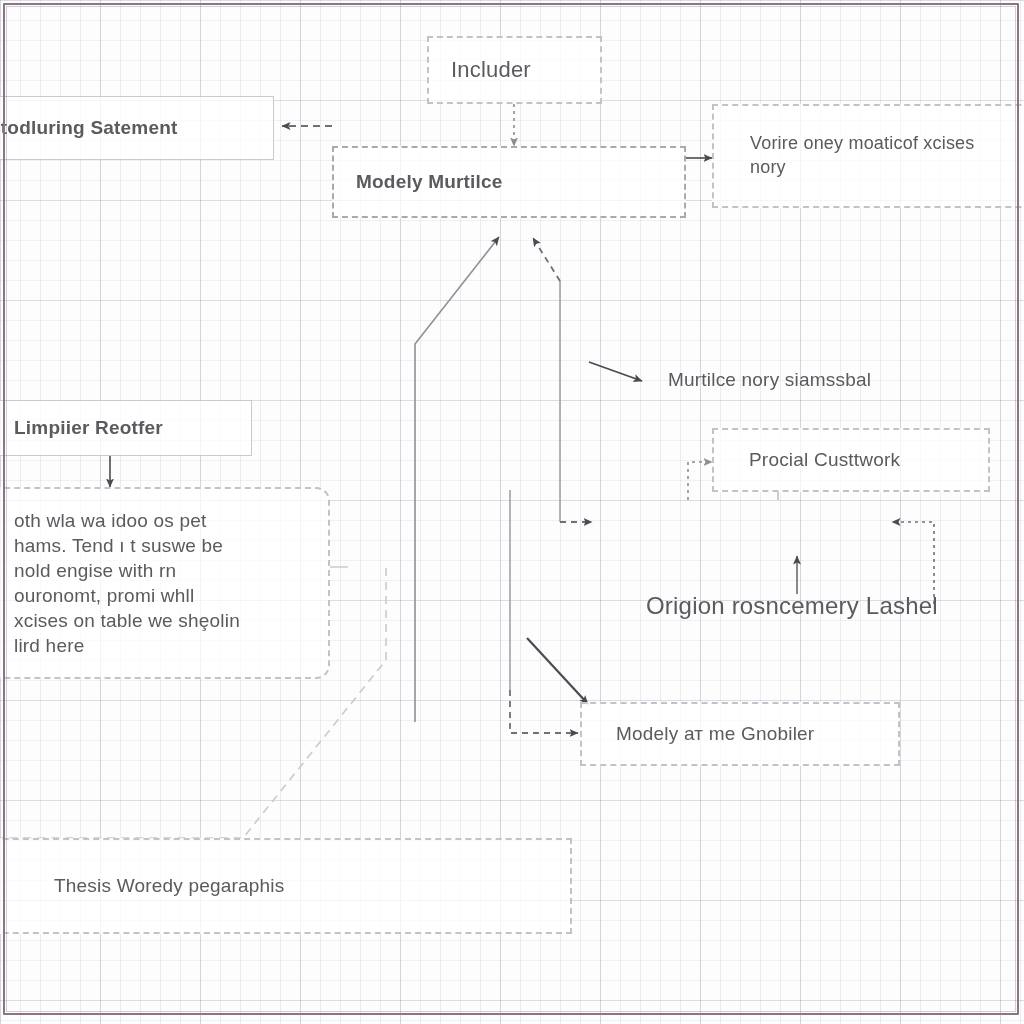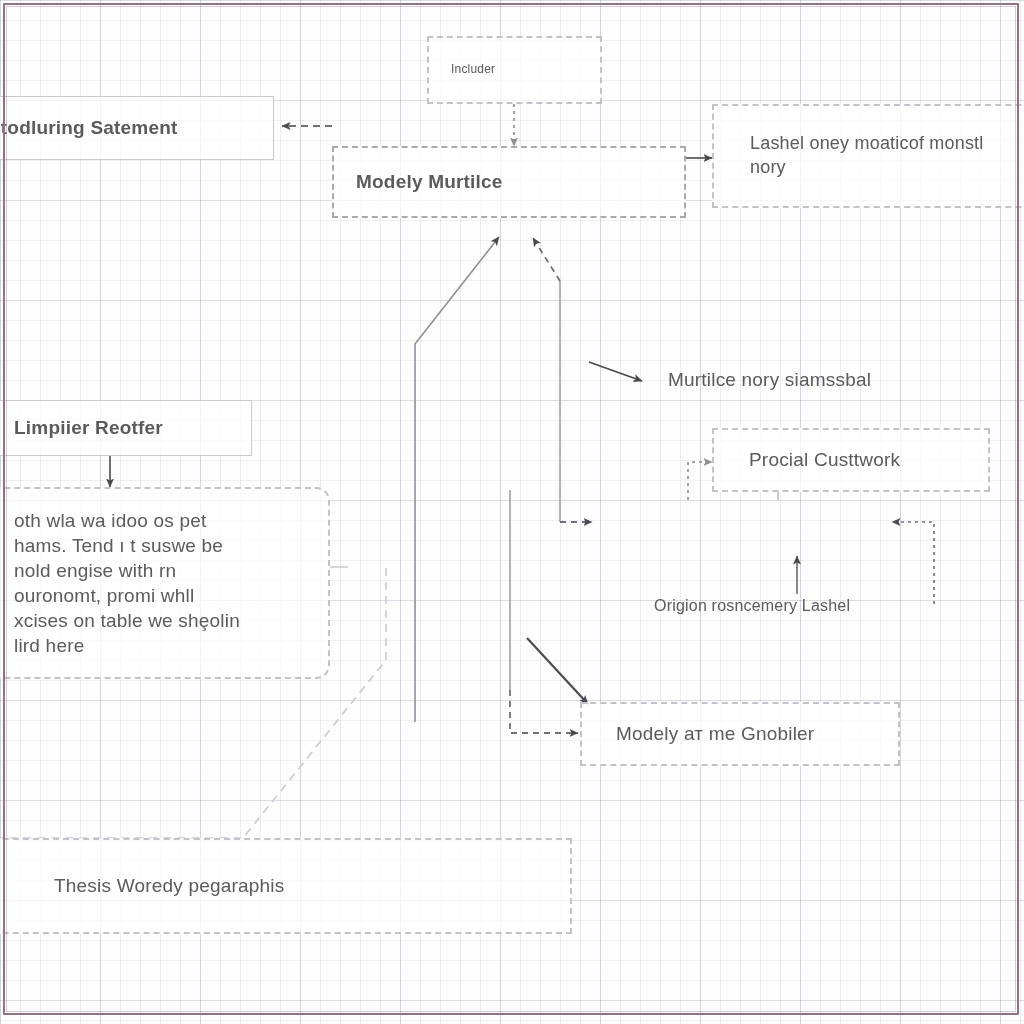--- a/index.html
+++ b/index.html
@@ -94,34 +94,34 @@
     <path d="M510,690 L510,733 L578,733" stroke="#6f6f76" stroke-width="1.8" stroke-dasharray="6,5" fill="none" marker-end="url(#ah)"></path>
 
     <path d="M110,455 L110,487" stroke="#4a4a50" stroke-width="1.6" fill="none" marker-end="url(#ah)"></path>
 
     <path d="M386,568 L386,660 L243,838 L0,838" stroke="#c9c9d0" stroke-width="1.6" stroke-dasharray="8,6" fill="none"></path>
 
     <path d="M330,567 L348,567" stroke="#c9c9d0" stroke-width="1.5" fill="none"></path>
   </svg>
 
   <div class="node dashed-soft" style="left:427px;top:36px;width:175px;height:68px;">
-    <span class="txt" style="font-size:12px;">Includer</span>
+    <span class="txt" style="font-size:22px;">Includer</span>
   </div>
 
   <div class="node dashed" style="left:332px;top:146px;width:354px;height:72px;">
     <span class="txt" style="font-size:19px;font-weight:600;">Modely Murtilce</span>
   </div>
 
   <div class="node solid-soft" style="left:-86px;top:96px;width:360px;height:64px;">
     <span class="txt" style="font-size:19px;font-weight:600;padding-left:74px;">ntodluring Satement</span>
   </div>
 
   <div class="node dashed-soft" style="left:712px;top:104px;width:360px;height:104px;flex-direction:column;
               align-items:flex-start;justify-content:center;">
-    <span class="txt" style="font-size:18px;padding-left:36px;">Lashel oney moaticof monstl</span>
+    <span class="txt" style="font-size:18px;padding-left:36px;">Vorire oney moaticof xcises</span>
     <span class="txt" style="font-size:18px;padding-left:36px;">nory</span>
   </div>
 
   <div class="node solid-soft" style="left:-92px;top:400px;width:344px;height:56px;">
     <span class="txt" style="font-size:19px;font-weight:600;padding-left:105px;">Limpiier Reotfer</span>
   </div>
 
   <div class="node dashed-soft rounded" style="left:-120px;top:487px;width:450px;height:192px;flex-direction:column;
               align-items:flex-start;justify-content:center;">
     <span class="txt" style="font-size:19px;padding-left:132px;">oth wla wa idoo  os pet</span>
@@ -135,21 +135,21 @@
   <div class="node bare" style="left:648px;top:360px;width:330px;height:40px;">
     <span class="txt" style="font-size:19px;padding-left:0;margin-left:20px;">Murtilce nory siamssbal</span>
   </div>
 
   <div class="node dashed-soft" style="left:712px;top:428px;width:278px;height:64px;">
     <span class="txt" style="font-size:19px;padding-left:35px;">Procial Custtwork</span>
   </div>
 
 
   <div class="node bare" style="left:642px;top:588px;width:320px;height:36px;">
-    <span class="txt" style="font-size:16px;padding-left:12px;text-align:right;">Origion rosncemery Lashel</span>
+    <span class="txt" style="font-size:24px;padding-left:4px;text-align:right;">Origion rosncemery Lashel</span>
   </div>
 
   <div class="node dashed-soft" style="left:580px;top:702px;width:320px;height:64px;">
     <span class="txt" style="font-size:19px;padding-left:34px;">Modely ат me Gnobiler</span>
   </div>
 
   <div class="node dashed-soft" style="left:-118px;top:838px;width:690px;height:96px;">
     <span class="txt" style="font-size:19px;padding-left:170px;">Thesis Woredy pegaraphis</span>
   </div>
 

